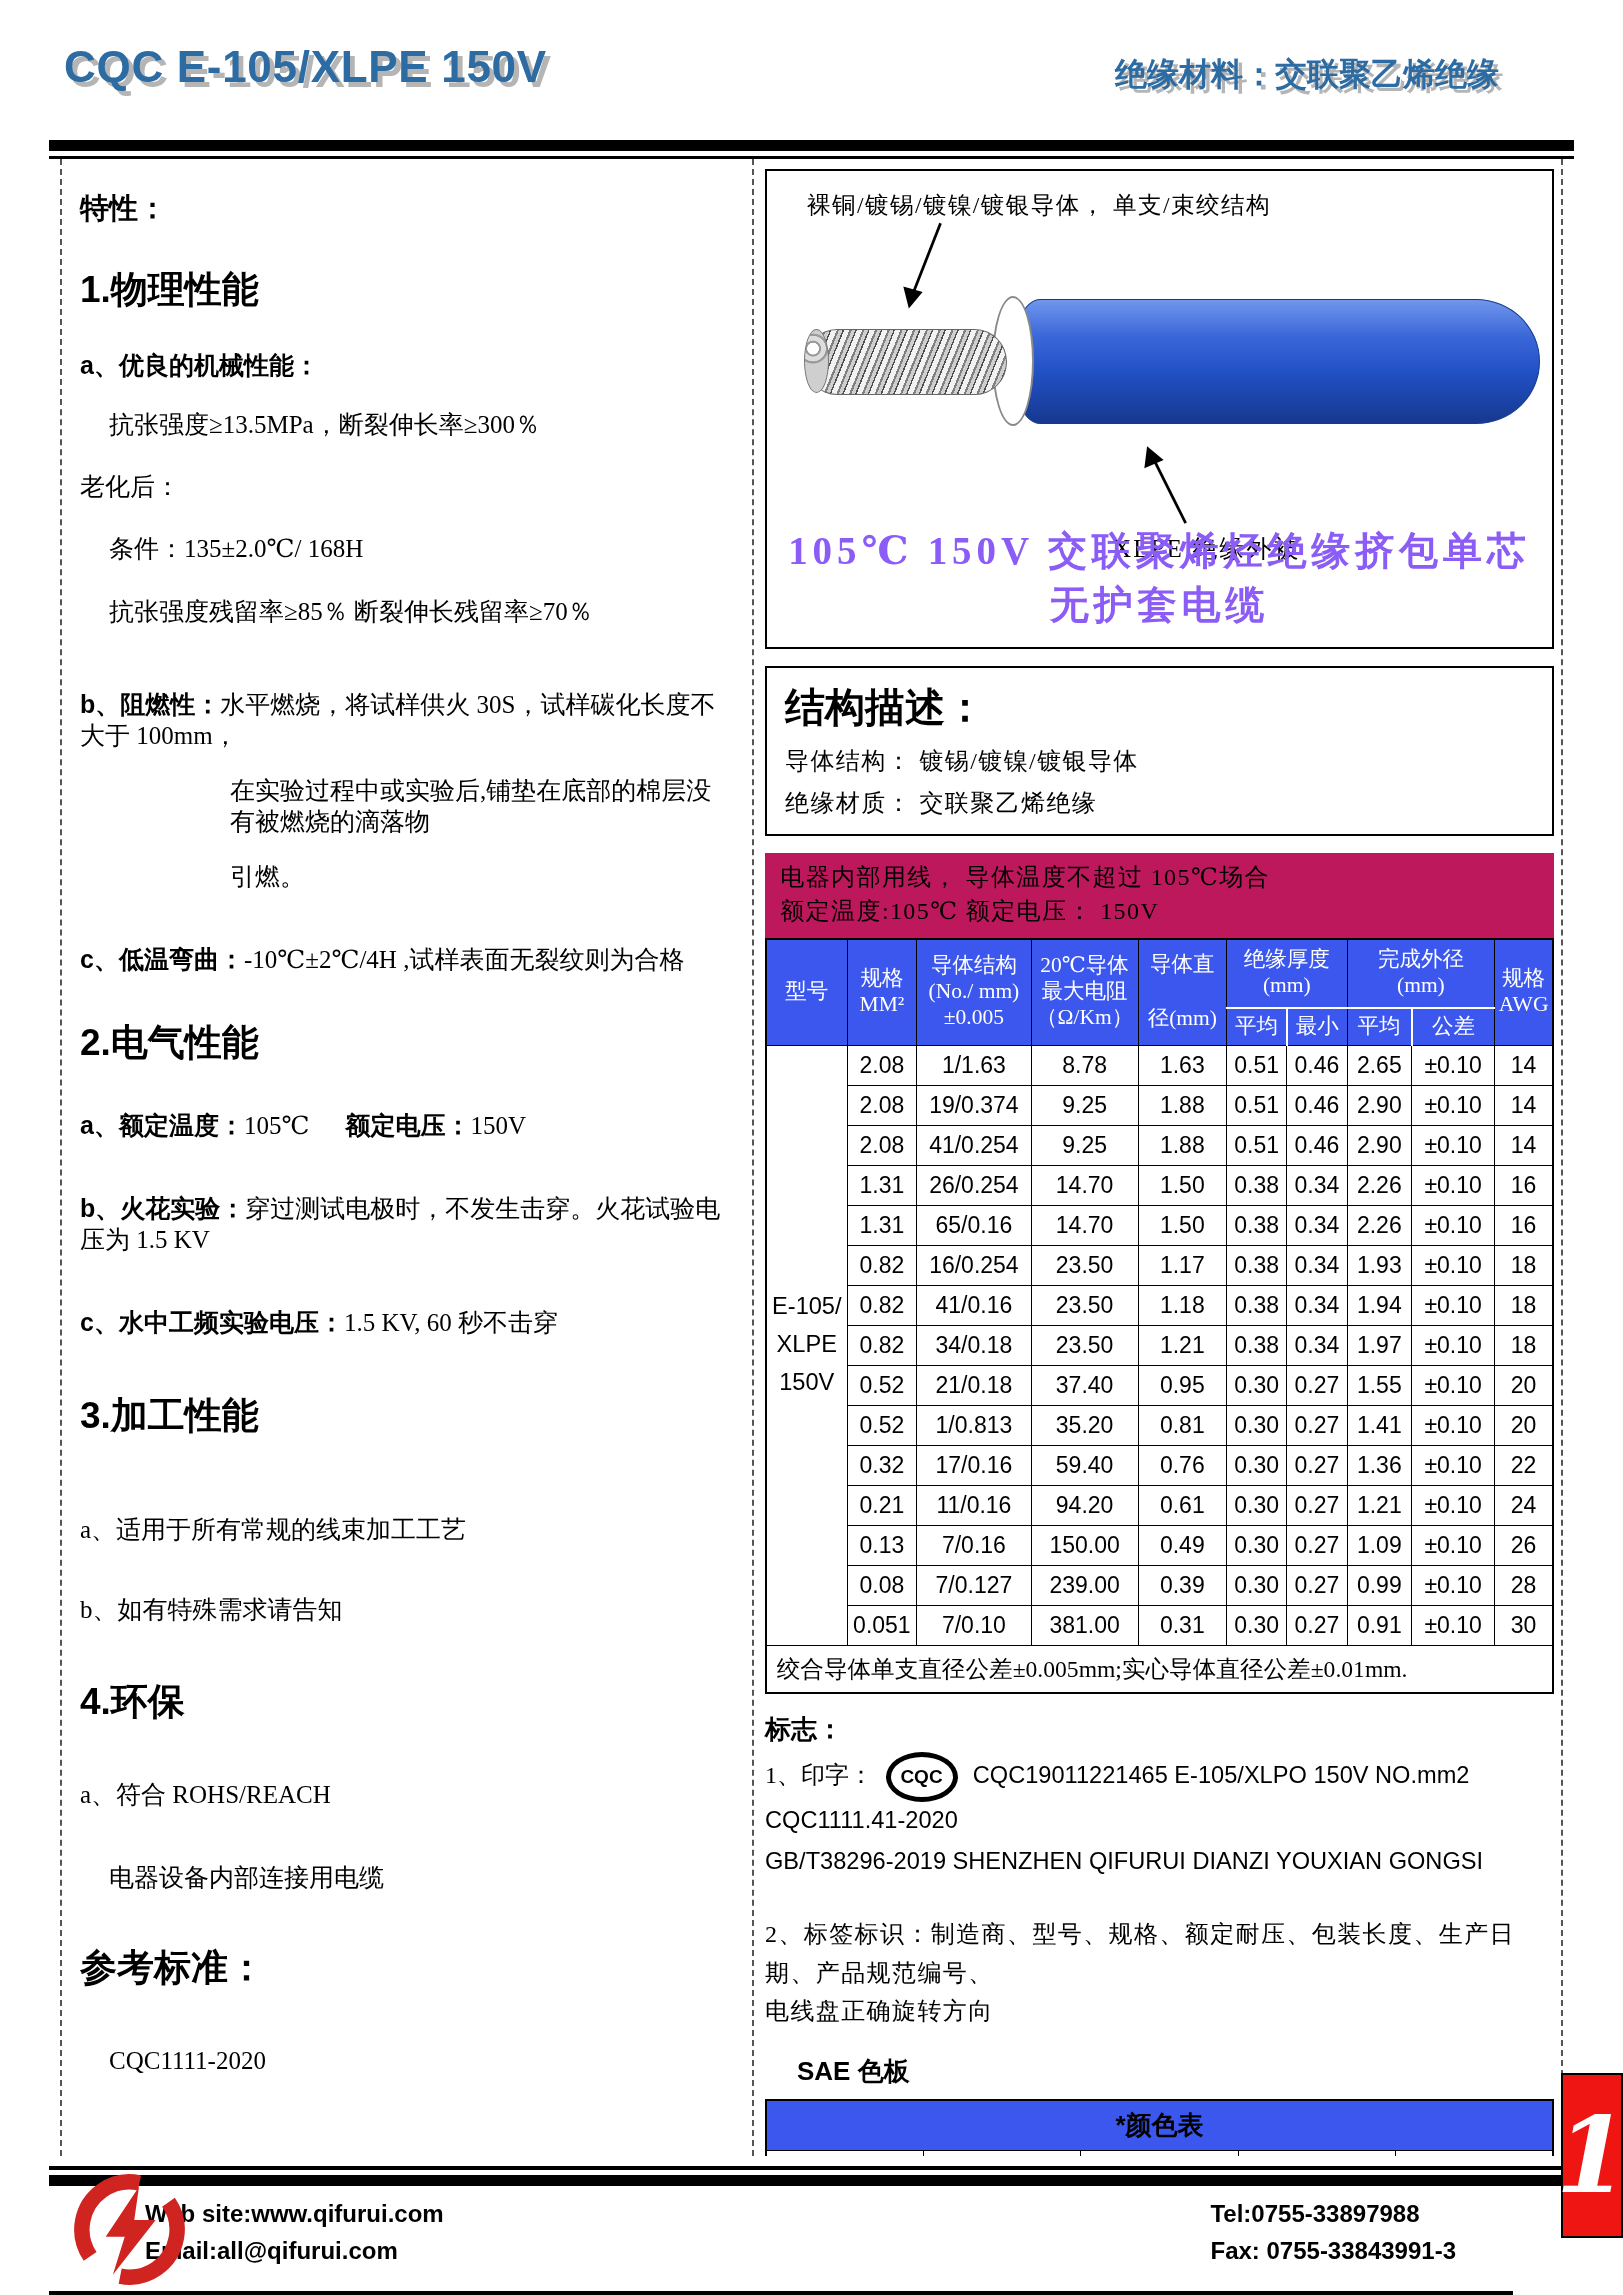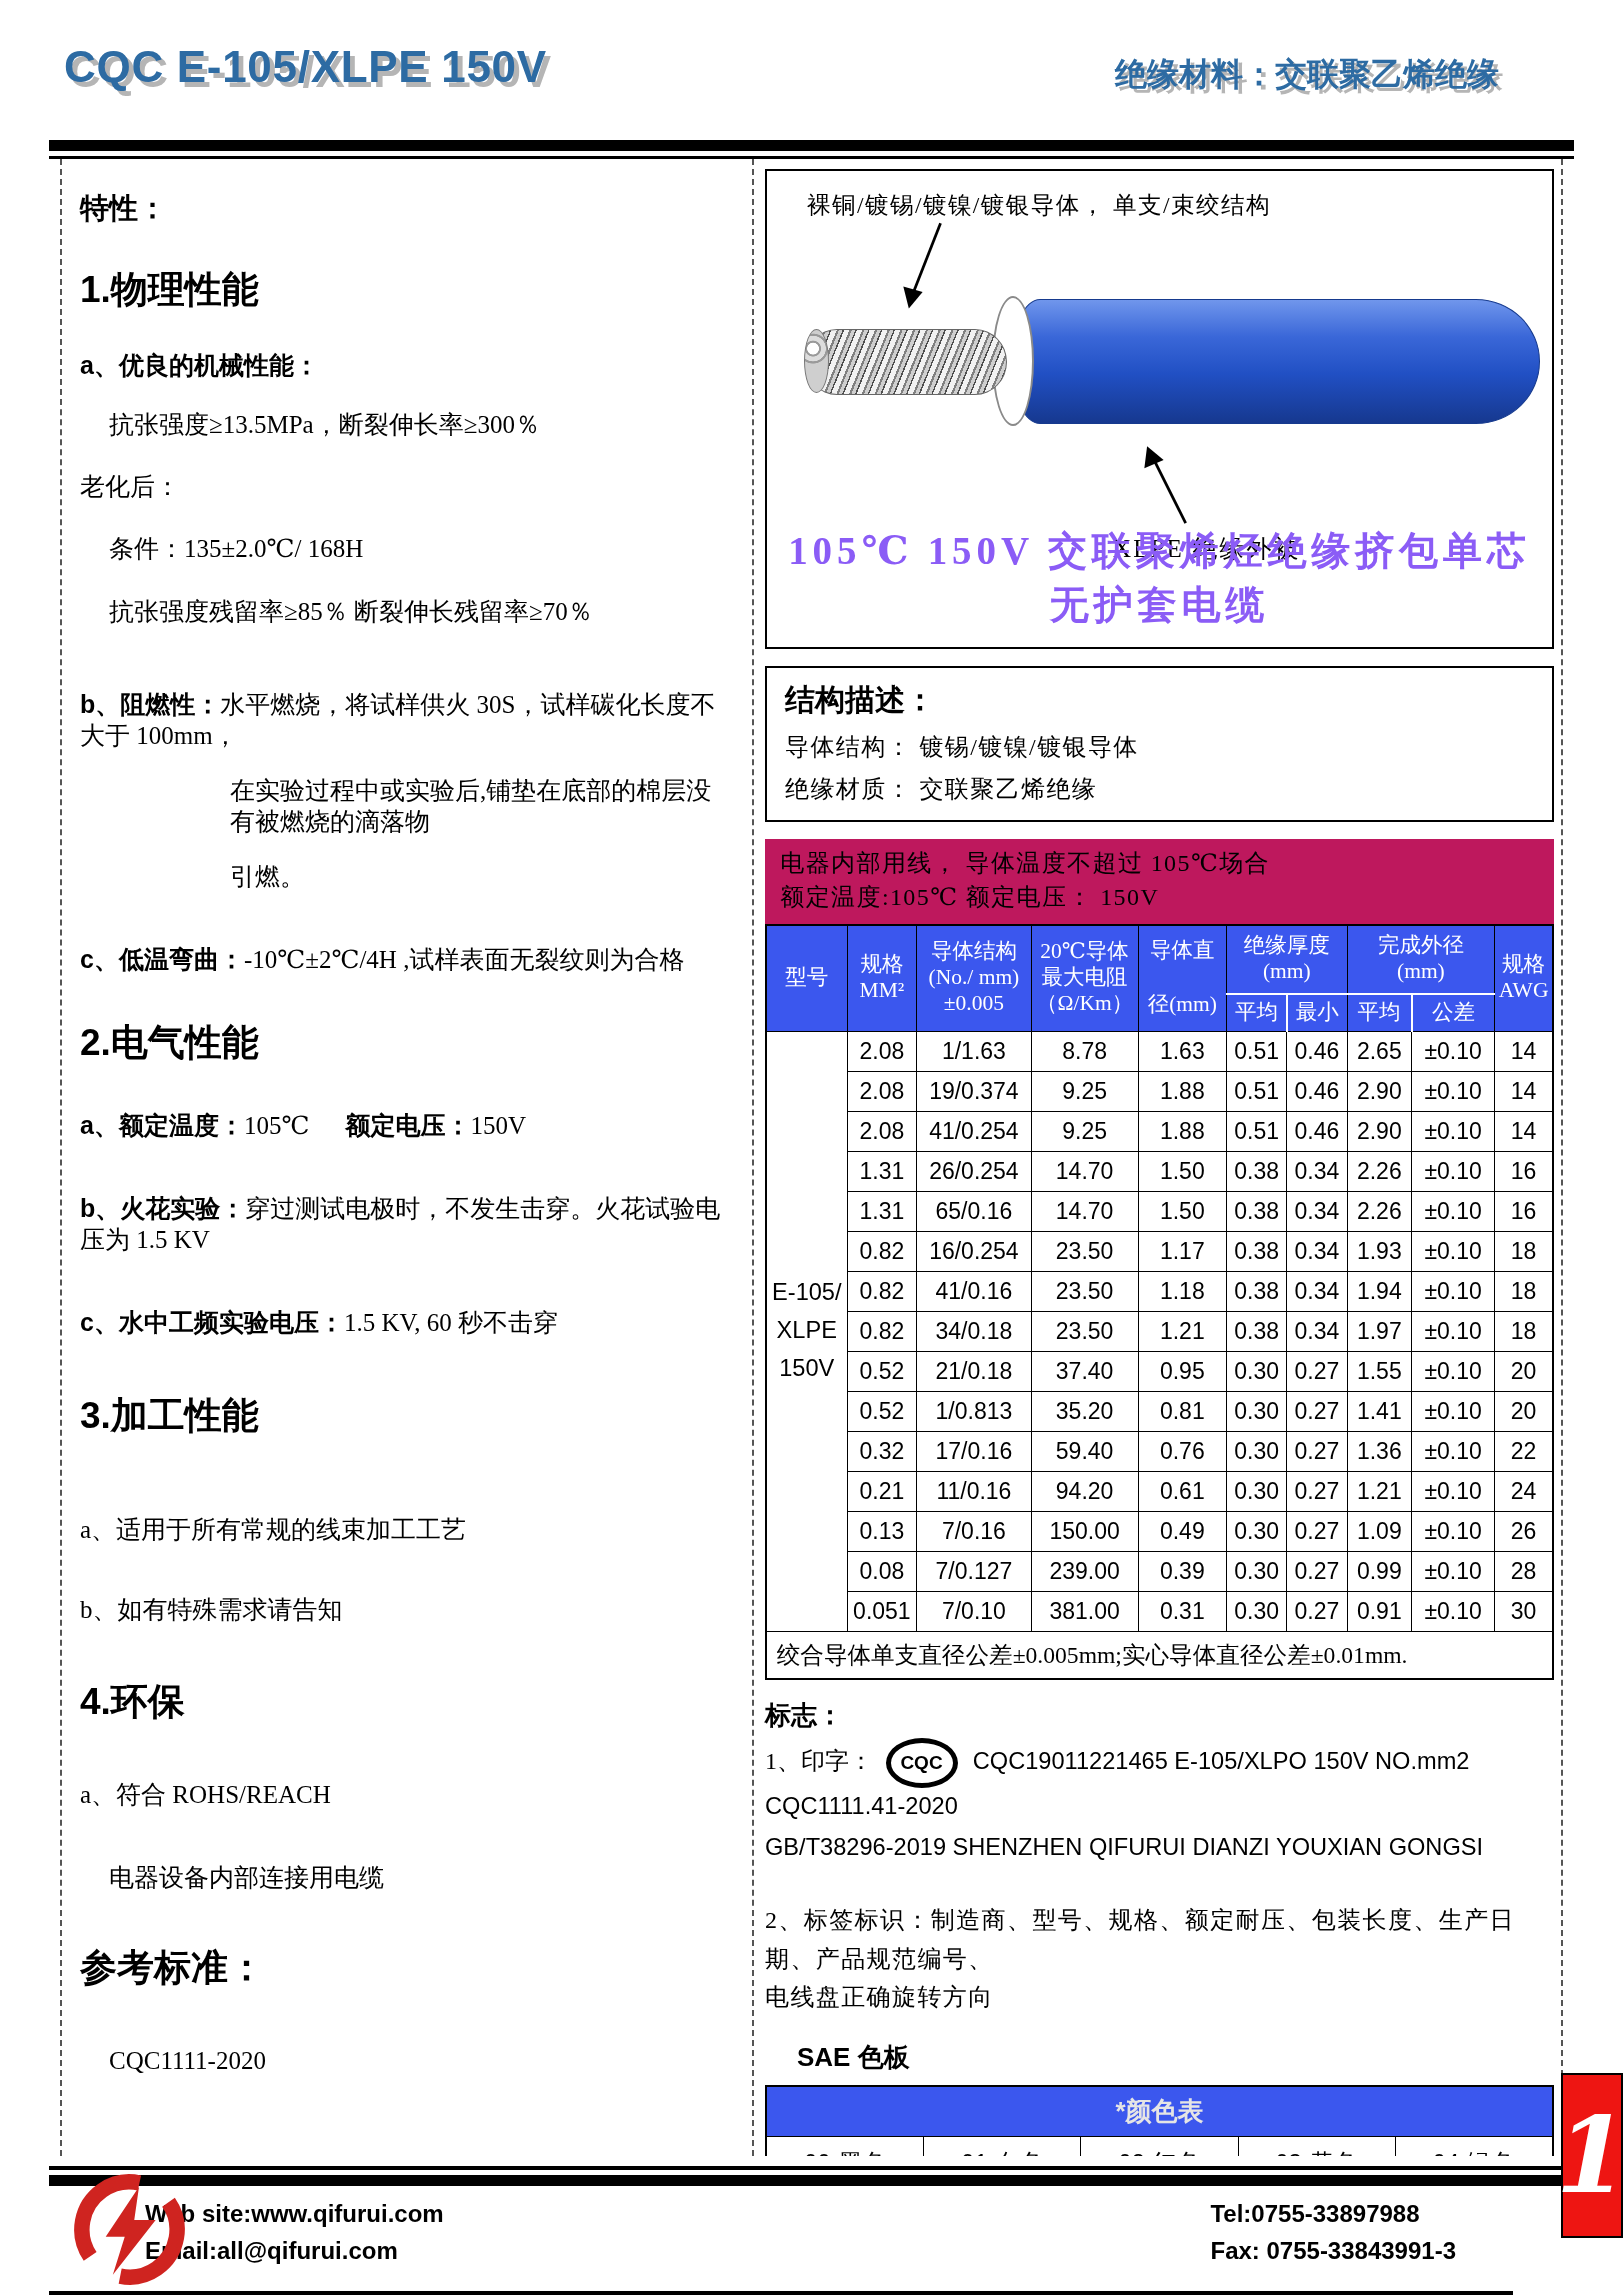--- a/index.html
+++ b/index.html
@@ -47,21 +47,21 @@
      border:1.4px solid #777;box-sizing:border-box;}
   .xlpe-ring{position:absolute;left:225px;top:125px;width:42px;height:130px;border-radius:50%;
      background:#fff;border:2.1px solid #8a8a8a;z-index:2;box-sizing:border-box;}
   .cable-body{position:absolute;left:244px;top:128px;width:529px;height:125px;z-index:1;
      border-radius:29px 64px 64px 29px/50%;
      background:linear-gradient(180deg,#7096ec 0%,#3a67d8 30%,#2150c4 60%,#16388f 100%);
      border:0.7px solid #163a8e;box-sizing:border-box;}
   .diag-arrows{position:absolute;inset:0;z-index:4;}
   
   .structbox{margin-top:16.7px;padding:12.5px 18px 15.3px 18px;}
-  .struct-h{font-size:30px;font-weight:bold;font-family:"Liberation Sans","DejaVu Sans",sans-serif;margin-bottom:4px;}
+  .struct-h{font-size:40px;font-weight:bold;font-family:"Liberation Sans","DejaVu Sans",sans-serif;margin-bottom:4px;}
   .struct-l{font-size:24px;margin-top:9.7px;letter-spacing:1.4px;}
   
   .banner{margin-top:16.7px;background:#be185d;padding:7px 15.3px 8.3px 15.3px;}
   .banner p{font-size:24px;letter-spacing:1.4px;line-height:1.45;}
   
   .spec{width:100%;border:2.1px solid #000;}
   .spec th,.spec td{border:1.4px solid #000;text-align:center;padding:0 1.4px;}
   .spec thead th{background:#3b57ee;color:#fff;font-weight:normal;font-size:21.5px;line-height:1.2;}
   .spec thead .grp-row th{height:67px;vertical-align:middle;}
   .spec thead .sub th{height:36px;border-top:2.1px solid #fff;}
@@ -77,21 +77,21 @@
   .marks-h{font-size:26px;font-weight:bold;font-family:"Liberation Sans","DejaVu Sans",sans-serif;}
   .marks-p1{margin-top:5.6px;font-size:24px;line-height:1.5;}
   .cqc-badge{display:inline-flex;align-items:center;justify-content:center;width:72px;height:50px;
      border:5.6px solid #000;border-radius:50%;box-sizing:border-box;vertical-align:middle;margin:0 15.3px 0 12.5px;}
   .cqc-badge span{font-family:"Liberation Sans","DejaVu Sans",sans-serif;font-weight:900;font-size:19px;letter-spacing:0;}
   .marks-sans{font-family:"Liberation Sans","DejaVu Sans",sans-serif;font-size:23.6px;}
   .marks-p2{margin-top:36px;font-size:24px;line-height:1.6;letter-spacing:1.4px;}
   
   .sae-h,.pack-h{font-size:26px;font-weight:bold;font-family:"Liberation Sans","DejaVu Sans",sans-serif;margin-top:23.6px;margin-left:32px;}
   .sae{width:100%;margin-top:9.7px;border:2.1px solid #000;}
-  .sae th{background:#3b57ee;color:#e5e5e5;font-size:26px;font-weight:bold;height:47px;border:1.4px solid #000;
+  .sae th{background:#3b57ee;color:#000000;font-size:26px;font-weight:bold;height:47px;border:1.4px solid #000;
           font-family:"Liberation Sans","DejaVu Sans",sans-serif;}
   .sae td{border:1.4px solid #000;text-align:center;font-size:24px;height:50px;
           font-family:"Liberation Sans","DejaVu Sans",sans-serif;}
   
   .footer{position:relative;margin:0 49px;}
   .f-thin{height:3.5px;background:#000;margin-top:9.7px;}
   .f-thick{height:11px;background:#000;margin-top:5.6px;}
   .f-body{position:relative;height:83px;margin-top:2.8px;}
   .f-logo{position:absolute;left:21px;top:-19.4px;width:119px;height:119px;z-index:2;}
   .f-left{position:absolute;left:96px;top:5.6px;font-family:"Liberation Sans","DejaVu Sans",sans-serif;

